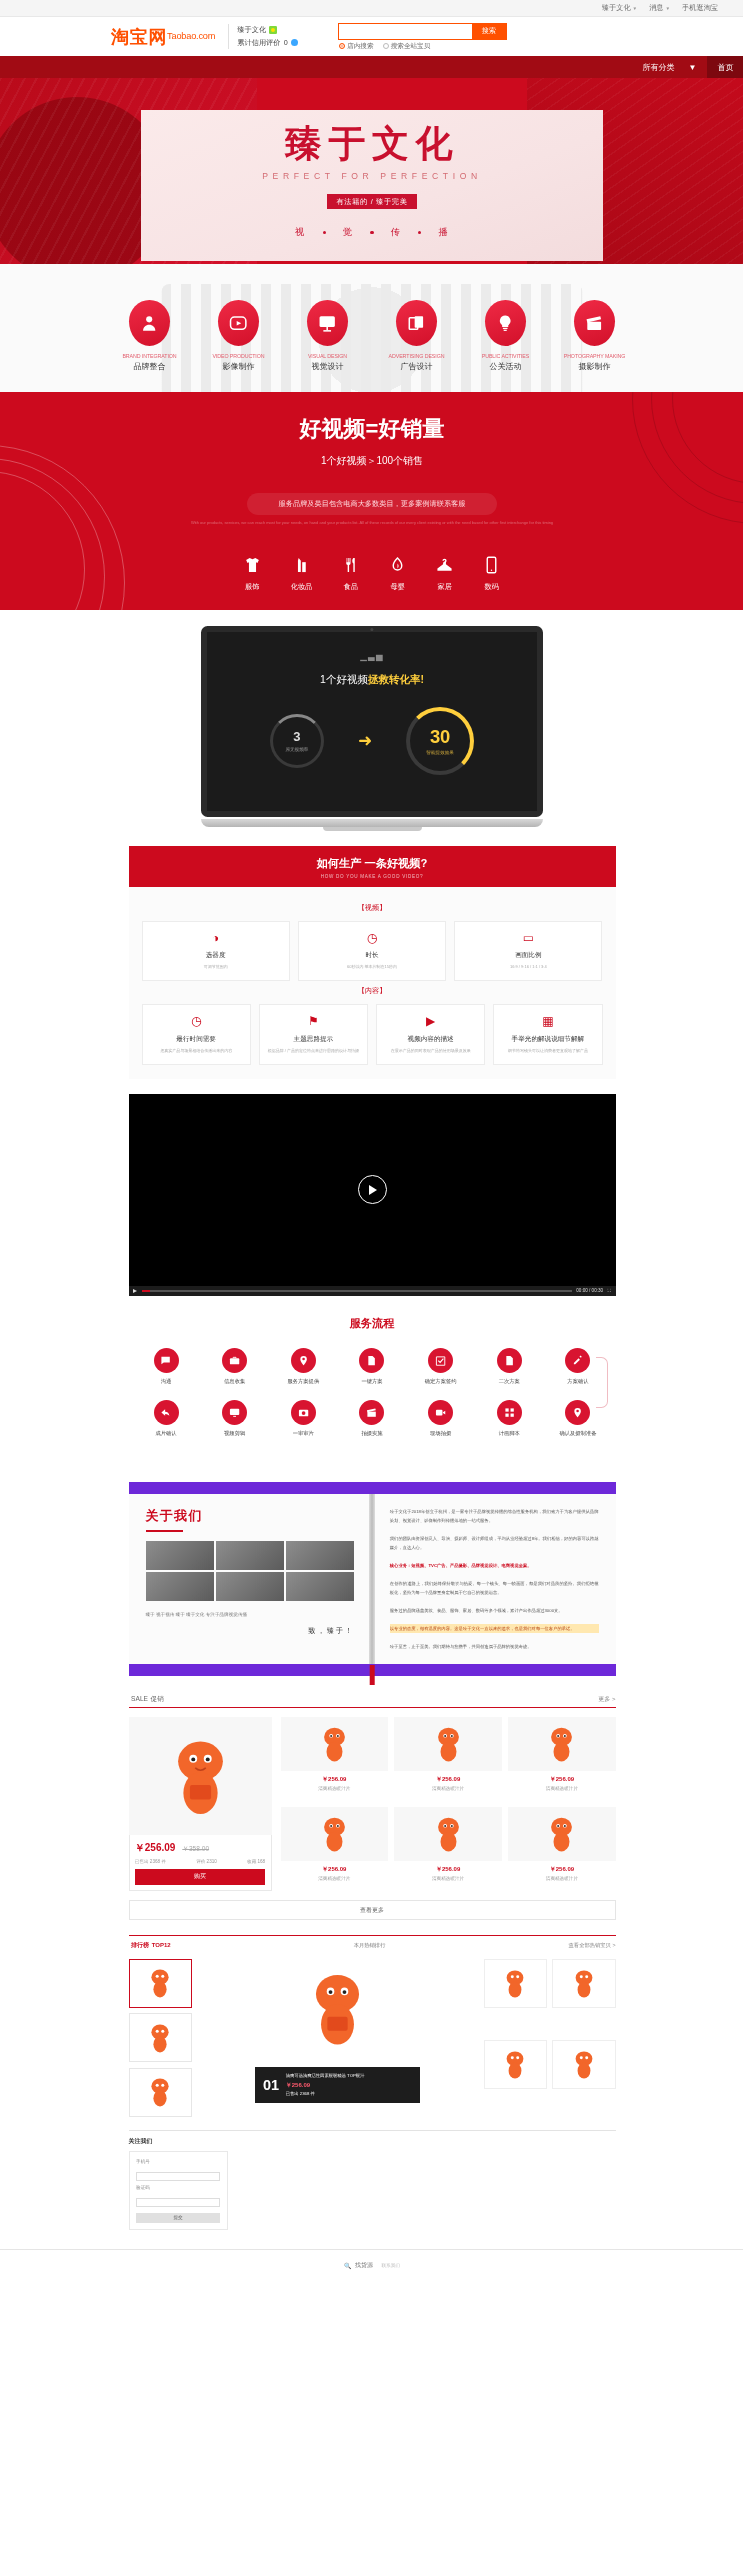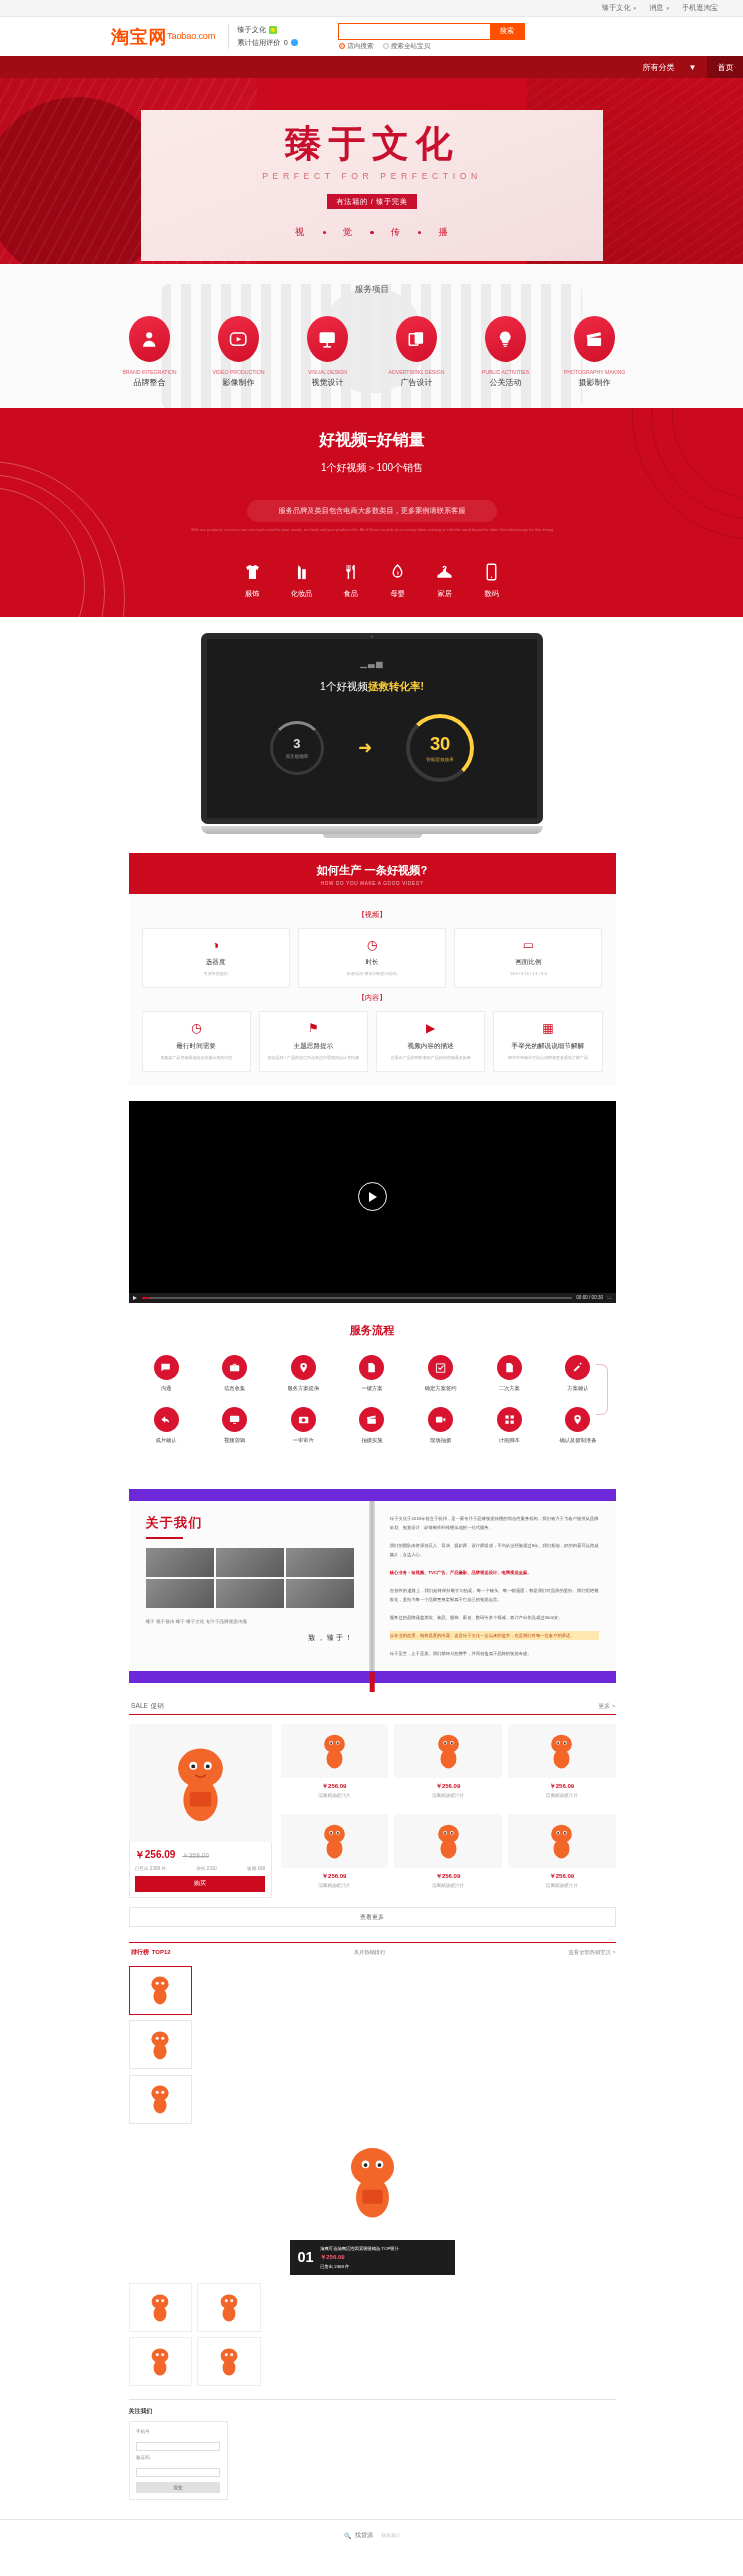--- a/index.html
+++ b/index.html
@@ -25,21 +25,21 @@
   .tb-header { height: 39px; display: flex; align-items: center; padding: 0 12px; gap: 6.6px; }
   .tb-logo { display: flex; flex-direction: row; align-items: center; line-height: 1; margin-left: 99px;}
   .tb-logo .cn { font-size: 18px; font-weight: bold; color: #ff5000; letter-spacing: 0.7px; font-family: "DejaVu Sans", sans-serif;}
   .tb-logo .en { font-size: 9.2px; font-weight: normal; color: #ff5000; font-family: "Liberation Sans", sans-serif; letter-spacing: -0.2px;}
   .tb-shopinfo { border-left: 0.7px solid #e0e0e0; padding-left: 8px; margin-left: 6.6px; font-size: 7.2px; line-height: 1.7; color: #444; }
   .tb-shopinfo .row { display: flex; align-items: center; gap: 3.3px; }
   .badge-sq { width: 8px; height: 8px; background: #7fd93b; border-radius: 1.3px; display:inline-block; position: relative;}
   .badge-sq::after{content:"";position:absolute;left:2px;top:2px;width:4px;height:4px;background:#ffe100;border-radius:50%;}
   .badge-ci { width: 7.2px; height: 7.2px; background: #3ba7ff; border-radius: 50%; display:inline-block; }
   .tb-search { margin-left: 33px; display: flex; flex-direction: column; gap: 2px; }
-  .tb-search .sbox { display: flex; border: 1.3px solid #ff5000; height: 17px; width: 187px;}
+  .tb-search .sbox { display: flex; border: 1.3px solid #ff5000; height: 17px; width: 169px;}
   .tb-search .sbox input { border: none; outline: none; flex: 1; padding: 0 4px; font-size: 7.2px; font-family: "Liberation Sans", sans-serif;}
   .tb-search .sbtn { width: 34px; background: #ff5000; color: #fff; font-size: 7.2px; display:flex;align-items:center;justify-content:center; cursor: pointer;}
   .tb-search .sradio { display: flex; gap: 9.2px; font-size: 6.6px; color: #666; padding-left: 1.3px;}
   .tb-search .sradio label { display: flex; align-items: center; gap: 2px; cursor: pointer;}
   .tb-search .sradio i { width: 6px; height: 6px; border: 0.7px solid #bbb; border-radius: 50%; display: inline-block; background:#fff;}
   .tb-search .sradio .on i { border-color: #ff5000; box-shadow: inset 0 0 0 1.3px #fff, inset 0 0 0 3.3px #ff5000;}
 
   
   .shop-nav {
     height: 22.4px; background: #a10b14; display: flex; align-items: stretch;
@@ -121,21 +121,21 @@
     display: flex; align-items: center; justify-content: center; color: #fff;
   }
   .service .ibubble svg { width: 18.4px; height: 18.4px; fill: #fff; }
   .service .ien { font-size: 5.3px; color: #e2606f; margin-top: 6.6px; letter-spacing: -0.1px; }
   .service .icn { font-size: 8px; color: #333; margin-top: 2px; }
 
   
   .band { background: #cc0a1e; padding: 22.4px 0 18.4px; position: relative; overflow: hidden; }
   .band .ring { position:absolute; border-radius:50%; border:1.3px solid rgba(255,255,255,.28); }
   .band .rr { position:absolute; border-radius:50%; border:1.3px solid rgba(0,0,0,.14); }
-  .band .h1 { text-align:center; font-size: 16px; font-weight: bold; color: #fff; position: relative;}
+  .band .h1 { text-align:center; font-size: 22px; font-weight: bold; color: #fff; position: relative;}
   .band .h2 { text-align:center; font-size: 10px; color: #fff; margin-top: 9.2px; position: relative;}
   .band .cap {
     margin: 25px auto 0; width: 250px; text-align: center; position: relative;
     background: rgba(255,255,255,.09); border-radius: 14.5px; color: #ffd9de;
     font-size: 7.2px; padding: 6px 0;
   }
   .band .capen { text-align:center; font-size: 4px; color: rgba(255,255,255,.35); margin-top: 5.3px; line-height:1.6; position:relative;}
   .band .cats2 { display:flex; justify-content:center; gap: 30px; margin-top: 29px; position: relative;}
   .band .cat { text-align:center; color:#fff; }
   .band .cat svg { width: 17px; height: 20px; fill: #fff; }
@@ -237,21 +237,21 @@
   .sale .pcard .nm { font-size: 4.6px; color:#999; margin-top:2px;}
   .sale .seemore { margin-top: 9.2px; border:0.7px solid #e5e5e5; text-align:center; font-size:6px; color:#666; padding: 4.6px 0;}
 
   
   .rank { width: 487px; margin: 14.5px auto 0; border-top: 1.3px solid #cc0a1e; }
   .rank .hd { display:flex; align-items:center; justify-content:space-between; padding: 4.6px 0;}
   .rank .hd .l { font-size: 8px; font-weight:bold; color:#222;}
   .rank .hd .l span{ font-size:6px;color:#cc0a1e;margin-left:2.6px;}
   .rank .hd .mid { font-size:5.3px; color:#777;}
   .rank .hd .r { font-size:5.3px; color:#888;}
-  .rank .body { display:flex; gap: 8px; margin-top: 4px; flex-direction: column;}
+  .rank .body { display:flex; gap: 8px; margin-top: 4px;}
   .rank .leftcol { width: 63px; display:flex; flex-direction:column; gap: 5.3px;}
   .rank .leftcol .th { height: 49px; border:0.7px solid #e6e6e6; display:flex;align-items:center;justify-content:center;}
   .rank .leftcol .th.sel { border:1.3px solid #cc0a1e;}
   .rank .center { flex:1; display:flex; flex-direction:column; align-items:center;}
   .rank .center .big { height: 99px; display:flex;align-items:center;justify-content:center;}
   .rank .rightcol { width: 132px; display:grid; grid-template-columns: repeat(2,1fr); gap:5.3px;}
   .rank .rightcol .th { height: 49px; border:0.7px solid #eee; display:flex;align-items:center;justify-content:center;}
   .rank .promo { margin: 9.2px auto 0; width: 165px; background:#1d1d1d; color:#fff; display:flex; align-items:center; gap:6.6px; padding: 5.3px 8px;}
   .rank .promo .no { font-size: 14.5px; font-weight:bold;}
   .rank .promo .tx { font-size: 4.3px; line-height:1.7;}
@@ -347,21 +347,20 @@
         <span>觉</span>
         <span class="dot"></span>
         <span>传</span>
         <span class="dot"></span>
         <span>播</span>
       </div>
     </div>
   </div>
 
   <div class="service">
-    <div class="subtitle">服务项目</div>
     <div class="icons">
       <div class="icell">
         <div class="ibubble">
             <svg viewBox="0 0 24 24">
               <circle cx="12" cy="7" r="4"></circle>
               <path d="M4 22c0-5 3.6-8 8-8s8 3 8 8z"></path>
             </svg>
           </div>
         <div class="ien">BRAND INTEGRATION</div>
         <div class="icn">品牌整合</div>

